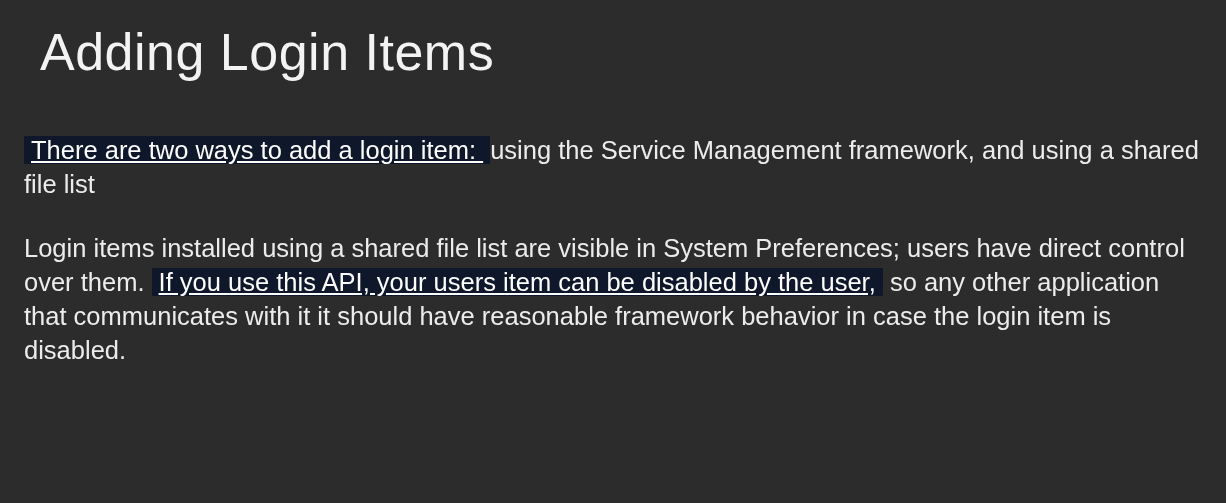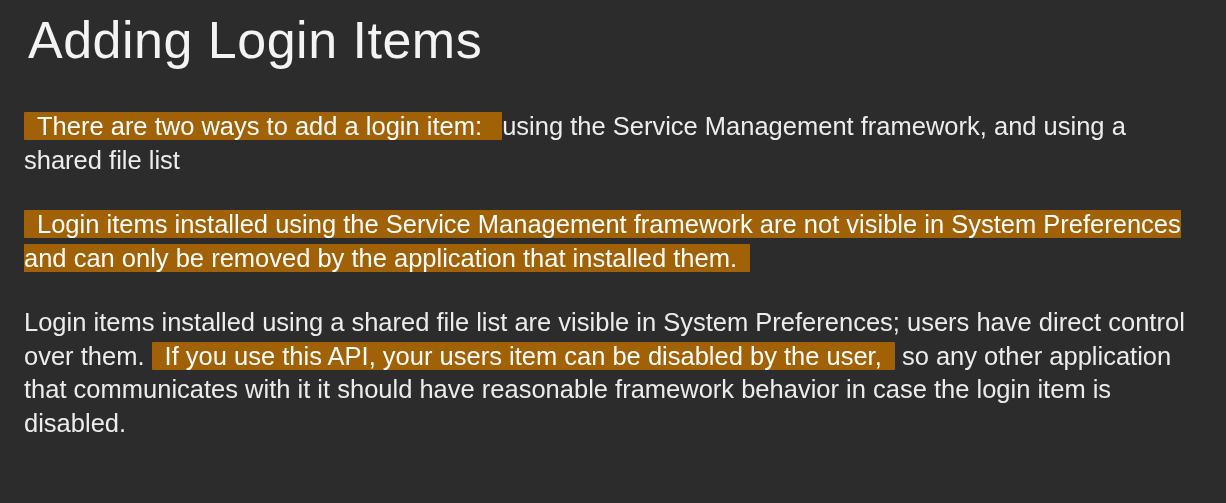--- a/index.html
+++ b/index.html
@@ -10,55 +10,53 @@
     background: #2c2c2c;
     font-family: -apple-system, BlinkMacSystemFont, "Helvetica Neue", "Segoe UI", Arial, sans-serif;
     -webkit-font-smoothing: antialiased;
     overflow: hidden;
   }
   .page {
     padding: 0 24px 24px 24px;
     color: #f1f1f1;
   }
   h1.title {
-    margin: 4px;
+    margin: 16px;
     padding-top: 6px;
     font-weight: 400;
     font-size: 52px;
     letter-spacing: 0.5px;
     color: #f3f3f3;
   }
   p.para {
     margin: 0;
     padding-top: 36px;
     font-size: 25.5px;
     line-height: 1.33;
     font-weight: 400;
     color: #ececec;
   }
   p.para + p.para {
     padding-top: 30px;
   }
   .hl {
-    background: #a16207;
+    background: #0f172a;
     color: #fdfdfd;
     border-radius: 1px;
-    padding: 0 13px;
+    padding: 0 7px;
+    text-decoration: underline;
   }
 </style>
 </head>
 <body>
 
 <div class="page">
   <h1 class="title">Adding Login Items</h1>
 
   <p class="para">
     <span class="hl">There are two ways to add a login item: </span><span>using the Service Management framework, and using a shared file list</span>
   </p>
 
-  <p class="para">
-    <span class="hl">Login items installed using the Service Management framework are not visible in System Preferences and can only be removed by the application that installed them.</span>
-  </p>
 
   <p class="para">
     <span>Login items installed using a shared file list are visible in System Preferences; users have direct control over them. </span><span class="hl">If you use this API, your users item can be disabled by the user,</span><span> so any other application that communicates with it it should have reasonable framework behavior in case the login item is disabled.</span>
   </p>
 </div>
 
 </body></html>

